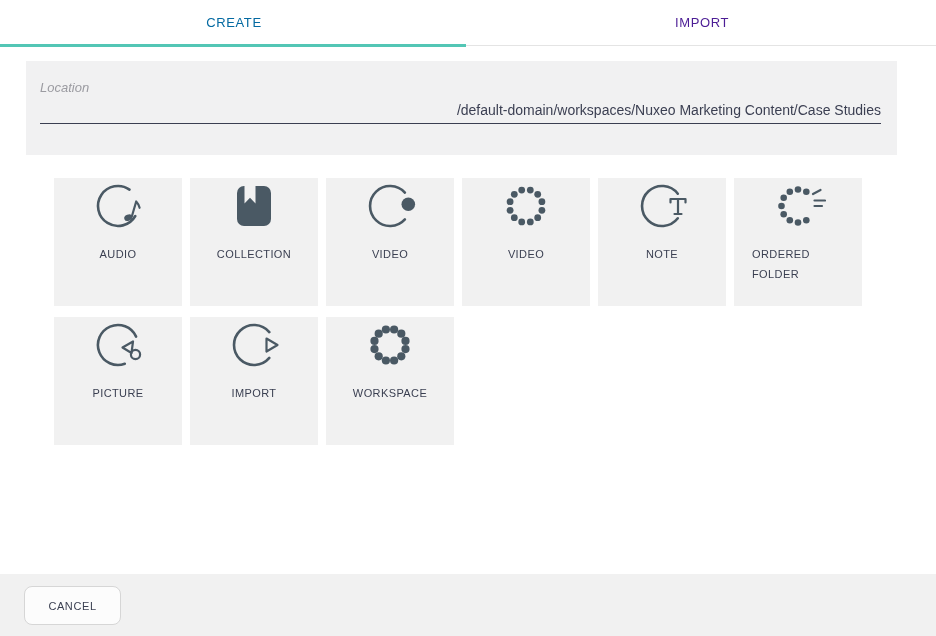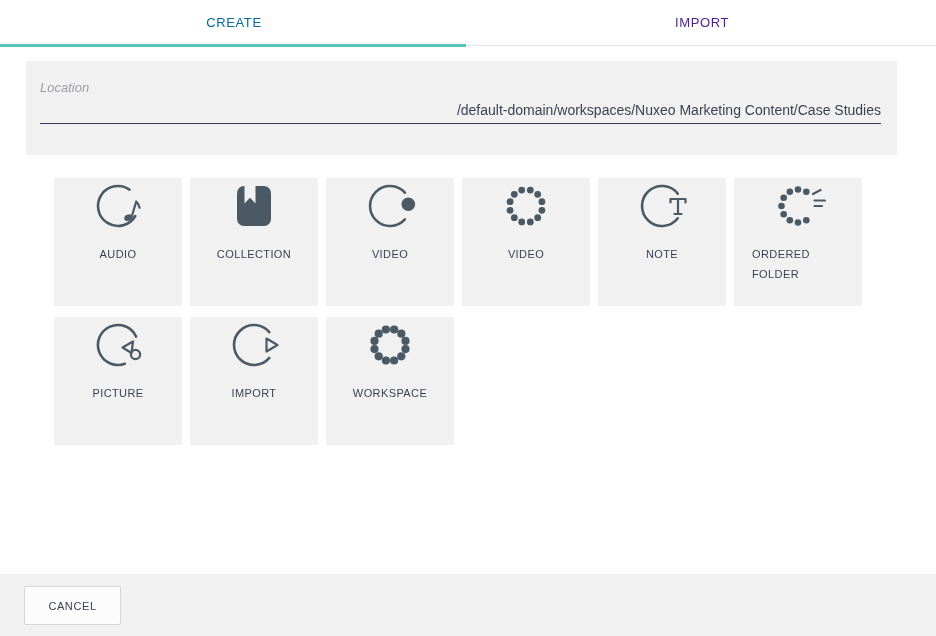--- a/index.html
+++ b/index.html
@@ -31,21 +31,21 @@
   .tile-label.two-line { width:92px; text-align:left; }
 
   .st  { fill:none; stroke:#4a5964; stroke-width:2.6; stroke-linecap:round; }
   .st2 { fill:none; stroke:#4a5964; stroke-width:2.2; stroke-linecap:round; stroke-linejoin:round; }
   .fl  { fill:#4a5964; stroke:none; }
   .bg  { fill:#f1f1f1; stroke:none; }
 
   
   .footer { position:absolute; left:0; right:0; bottom:0; height:62px; background:#f1f1f1; }
   .cancel-btn { position:absolute; left:24px; top:12px; width:97px; height:39px;
-                background:#fcfcfc; border:1px solid #d6d6d6; border-radius:2px;
+                background:#fcfcfc; border:1px solid #d6d6d6; border-radius:8px;
                 font-family:"Liberation Sans", sans-serif; font-size:11px; letter-spacing:0.6px;
                 color:#3a3f51; cursor:pointer; }
 </style>
 </head>
 <body>
 
 <div class="app">
 
   <div class="tabbar">
     <div class="tab active">

